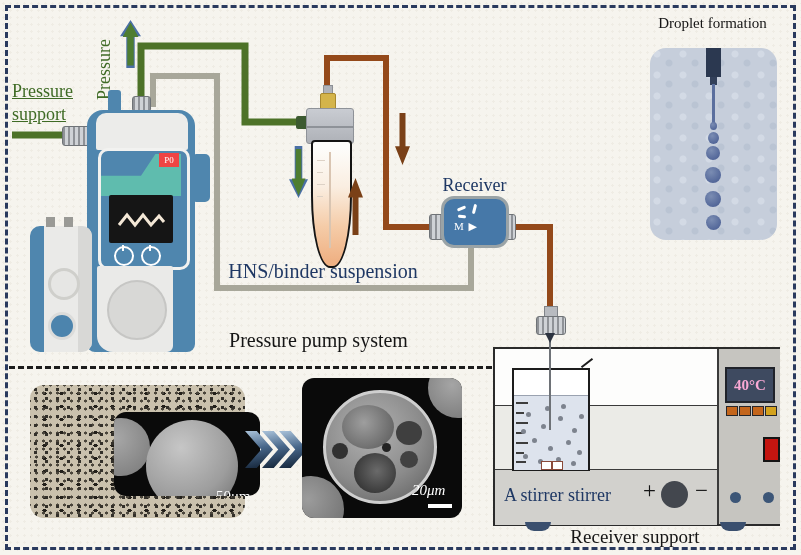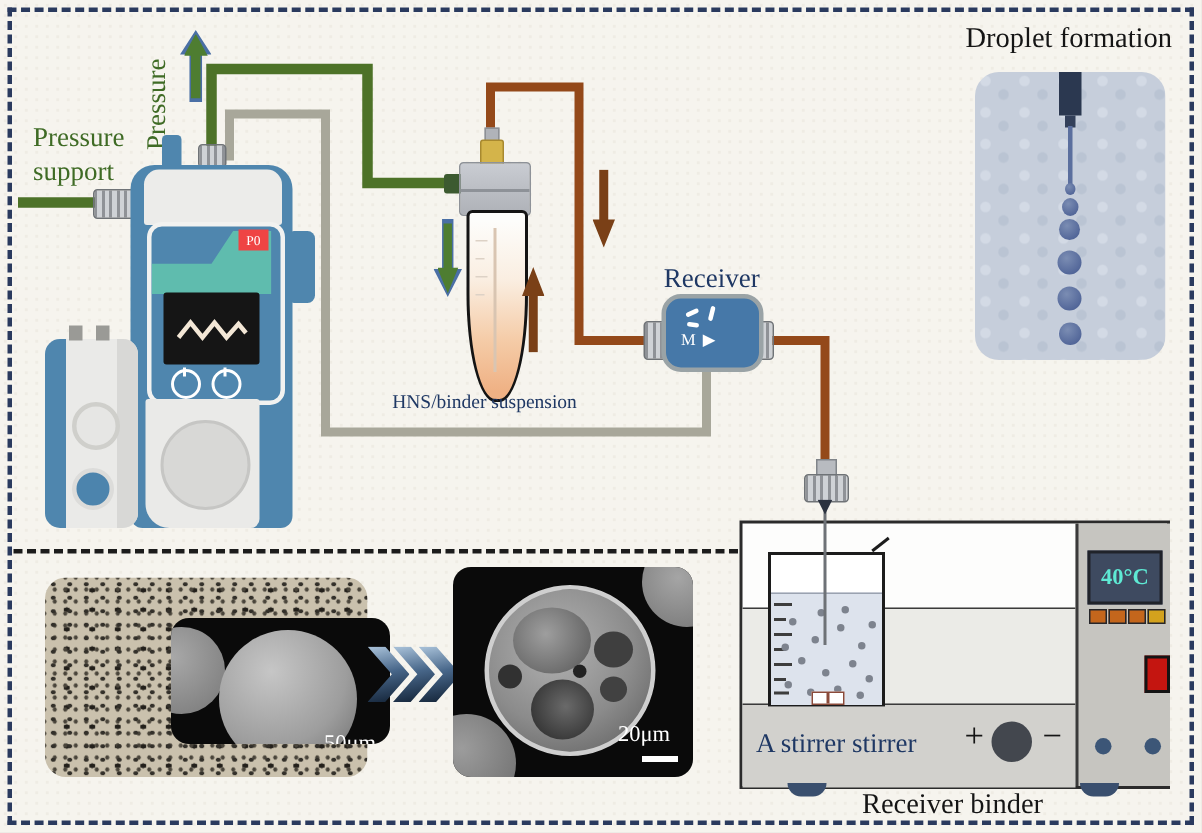--- a/index.html
+++ b/index.html
@@ -45,21 +45,21 @@
     <path d="M327 97 L327 58 L386 58 L386 227 L434 227" stroke="#94491a" stroke-width="6" fill="none"></path>
     <path d="M510 227 L550 227 L550 310" stroke="#94491a" stroke-width="6" fill="none"></path>
   </svg>
 
   <div class="abs txt green" style="left:94px;top:8px;width:22px;height:92px;font-size:18px;writing-mode:vertical-rl;transform:rotate(180deg);"><span>Pressure</span></div>
   <div class="abs" style="left:120px;top:20px;width:21px;height:48px;">
     <div class="lay up" style="background:#4a6fa5;"></div>
     <div class="lay in up" style="background:#4e7d31;"></div>
   </div>
 
-  <div class="abs txt green" style="left:22px;top:80px;width:104px;font-size:18px;line-height:1.25;"><span>Pressure support</span></div>
+  <div class="abs txt green" style="left:12px;top:80px;width:104px;font-size:18px;line-height:1.25;text-decoration:underline;"><span>Pressure support</span></div>
 
   <div class="abs rib" style="left:62px;top:126px;width:30px;height:18px;"></div>
 
   <div class="abs" style="left:0;top:0;width:0;height:0;">
     <div class="abs" style="left:108px;top:90px;width:13px;height:26px;background:#4f86ae;border-radius:3px;"></div>
     <div class="abs rib" style="left:132px;top:96px;width:17px;height:14px;"></div>
     <div class="abs" style="left:87px;top:110px;width:108px;height:242px;background:#4f86ae;border-radius:16px 16px 8px 8px;"></div>
     <div class="abs" style="left:96px;top:113px;width:92px;height:37px;background:#ececea;border-radius:10px 10px 2px 2px;"></div>
     <div class="abs" style="left:194px;top:154px;width:16px;height:48px;background:#4f86ae;border-radius:2px 5px 5px 2px;"></div>
 
@@ -110,35 +110,36 @@
     </div>
   </div>
 
   <div class="abs" style="left:289px;top:146px;width:19px;height:52px;">
     <div class="lay down" style="background:#4a6fa5;"></div>
     <div class="lay in down" style="background:#4e7d31;"></div>
   </div>
   <div class="abs up" style="left:348px;top:178px;width:15px;height:57px;background:#7a4017;"></div>
   <div class="abs down" style="left:395px;top:113px;width:15px;height:52px;background:#7a4017;"></div>
 
-  <div class="abs txt navy c" style="left:228px;top:260px;width:190px;font-size:13px;"><span>HNS/binder suspension</span></div>
-
+  <div class="abs txt navy c" style="left:228px;top:260px;width:190px;font-size:20px;"><span>HNS/binder suspension</span></div>
+
+  <div class="abs txt blk c" style="left:216px;top:329px;width:205px;font-size:20px;"><span>Pressure pump system</span></div>
 
   <div class="abs txt navy c" style="left:427px;top:175px;width:95px;font-size:18px;"><span>Receiver</span></div>
   <div class="abs rib" style="left:429px;top:214px;width:14px;height:24px;"></div>
   <div class="abs rib" style="left:500px;top:214px;width:14px;height:24px;"></div>
   <div class="abs" style="left:441px;top:196px;width:62px;height:46px;background:#4678a8;border:3px solid #9aa3a6;border-radius:13px;">
     <div class="abs" style="left:13px;top:8px;width:9px;height:3px;background:#fff;border-radius:2px;transform:rotate(-24deg);"></div>
     <div class="abs" style="left:29px;top:5px;width:3px;height:10px;background:#fff;border-radius:2px;transform:rotate(14deg);"></div>
     <div class="abs" style="left:14px;top:16px;width:8px;height:3px;background:#fff;border-radius:2px;transform:rotate(8deg);"></div>
     <div class="abs txt" style="left:10px;top:21px;color:#fff;font-size:11px;letter-spacing:1px;"><span>M ▶</span></div>
   </div>
 
 
-  <div class="abs txt blk c" style="left:630px;top:15px;width:165px;font-size:19px;"><span>Droplet formation</span></div>
+  <div class="abs txt blk c" style="left:630px;top:15px;width:165px;font-size:15px;"><span>Droplet formation</span></div>
   <div class="abs" style="left:650px;top:48px;width:127px;height:192px;border-radius:16px;background-color:#c6cedb;
               background-image:radial-gradient(circle at 7px 6px,#d3dae5 3px,transparent 4px),radial-gradient(circle at 19px 15px,#bac4d3 3px,transparent 4px);
               background-size:26px 21px;overflow:hidden;">
     <div class="abs" style="left:56px;top:0;width:15px;height:29px;background:#2b3850;"></div>
     <div class="abs" style="left:60px;top:29px;width:7px;height:8px;background:#33405a;"></div>
     <div class="abs" style="left:62px;top:36px;width:3px;height:42px;background:#5b6f9e;"></div>
     <div class="drop" style="left:60px;top:74px;width:7px;height:8px;"></div>
     <div class="drop" style="left:58px;top:84px;width:11px;height:12px;"></div>
     <div class="drop" style="left:56px;top:98px;width:14px;height:14px;"></div>
     <div class="drop" style="left:55px;top:119px;width:16px;height:16px;"></div>
@@ -149,21 +150,21 @@
   <div class="abs" style="left:493px;top:347px;width:283px;height:175px;border:2px solid #2b2b2b;background:#fdfdfc;">
     <div class="abs" style="left:0;top:56px;width:222px;height:64px;background:#ebebe7;border-top:1.5px solid #3a3a3a;"></div>
     <div class="abs" style="left:0;top:120px;width:222px;height:55px;background:#d2d1cd;border-top:1.5px solid #3a3a3a;">
       <div class="abs txt navy" style="left:9px;top:15px;font-size:18px;"><span>A stirrer stirrer</span></div>
       <div class="abs txt blk" style="left:148px;top:8px;font-size:23px;"><span>+</span></div>
       <div class="abs" style="left:166px;top:11px;width:27px;height:27px;border-radius:50%;background:#43474e;"></div>
       <div class="abs txt blk" style="left:200px;top:8px;font-size:23px;"><span>−</span></div>
     </div>
 
     <div class="abs" style="left:222px;top:0;width:61px;height:175px;background:#c6c5c0;border-left:2px solid #3a3a3a;">
-      <div class="abs txt c" style="left:6px;top:18px;width:46px;height:32px;background:#3e4a60;border:2px solid #20232a;color:#5eead4;font-weight:bold;font-size:15px;line-height:32px;"><span>40°C</span></div>
+      <div class="abs txt c" style="left:6px;top:18px;width:46px;height:32px;background:#3e4a60;border:2px solid #20232a;color:#f9a8d4;font-weight:bold;font-size:15px;line-height:32px;"><span>40°C</span></div>
       <div class="btn" style="left:7px;background:#c4661c;"></div>
       <div class="btn" style="left:20px;background:#c4661c;"></div>
       <div class="btn" style="left:33px;background:#c4661c;"></div>
       <div class="btn" style="left:46px;background:#d3a21d;"></div>
       <div class="abs" style="left:44px;top:88px;width:13px;height:21px;background:#c41510;border:2px solid #141414;"></div>
       <div class="abs" style="left:11px;top:143px;width:11px;height:11px;border-radius:50%;background:#3c5677;"></div>
       <div class="abs" style="left:44px;top:143px;width:11px;height:11px;border-radius:50%;background:#3c5677;"></div>
     </div>
     <div class="abs" style="left:30px;top:173px;width:26px;height:9px;background:#3a4f6e;border-radius:0 0 12px 12px;"></div>
     <div class="abs" style="left:225px;top:173px;width:26px;height:9px;background:#3a4f6e;border-radius:0 0 12px 12px;"></div>
@@ -199,21 +200,21 @@
       </div>
     </div>
   </div>
   <div class="abs" style="left:580px;top:362px;width:14px;height:2px;background:#1c1c1c;transform:rotate(-38deg);"></div>
 
   <div class="abs" style="left:549px;top:340px;width:2px;height:90px;background:#6e7277;"></div>
   <div class="abs" style="left:544px;top:306px;width:12px;height:11px;background:#b8bbc0;border:1px solid #808489;"></div>
   <div class="abs rib" style="left:536px;top:316px;width:28px;height:17px;"></div>
   <div class="abs" style="left:545px;top:333px;width:10px;height:10px;background:#2c3340;clip-path:polygon(0 0,100% 0,50% 100%);"></div>
 
-  <div class="abs txt blk c" style="left:545px;top:526px;width:180px;font-size:19px;"><span>Receiver binder</span></div>
+  <div class="abs txt blk c" style="left:545px;top:526px;width:180px;font-size:19px;"><span>Receiver support</span></div>
 
   <div class="divider"></div>
 
   <div class="abs" style="left:30px;top:385px;width:215px;height:133px;border-radius:14px;background-color:#cac1ad;
               background-image:radial-gradient(#33302a 1.6px,transparent 1.8px),radial-gradient(#4a453b 1.2px,transparent 1.5px),radial-gradient(#23201b 2px,transparent 2.3px);
               background-size:11px 9px,7px 8px,17px 13px;background-position:0 0,3px 4px,6px 2px;"></div>
 
   <div class="sem" style="left:98px;top:412px;width:146px;height:84px;margin-left:16px;">
     <div class="abs" style="left:-22px;top:6px;width:58px;height:58px;border-radius:50%;background:radial-gradient(circle at 40% 35%,#a8a8a8,#777);"></div>
     <div class="abs" style="left:-8px;top:92px;width:40px;height:40px;border-radius:50%;background:radial-gradient(circle at 40% 35%,#9a9a9a,#6a6a6a);"></div>
@@ -231,19 +232,19 @@
     <div class="abs" style="left:-24px;top:98px;width:66px;height:66px;border-radius:50%;background:radial-gradient(circle at 45% 35%,#9c9c9c,#686868);"></div>
     <div class="abs" style="left:21px;top:12px;width:114px;height:114px;border-radius:50%;border:3px solid #cfcfcf;box-sizing:border-box;
                 background:radial-gradient(circle at 42% 36%,#b2b2b2,#8b8b8b 55%,#5e5e5e 96%);">
       <div class="abs" style="left:16px;top:12px;width:52px;height:44px;border-radius:50%;background:radial-gradient(circle at 42% 40%,#9e9e9e,#565656);"></div>
       <div class="abs" style="left:70px;top:28px;width:26px;height:24px;border-radius:50%;background:#3f3f3f;"></div>
       <div class="abs" style="left:6px;top:50px;width:16px;height:16px;border-radius:50%;background:#313131;"></div>
       <div class="abs" style="left:28px;top:60px;width:42px;height:40px;border-radius:50%;background:radial-gradient(circle at 55% 45%,#6a6a6a,#262626);"></div>
       <div class="abs" style="left:74px;top:58px;width:18px;height:17px;border-radius:50%;background:#414141;"></div>
       <div class="abs" style="left:56px;top:50px;width:9px;height:9px;border-radius:50%;background:#222;"></div>
     </div>
-    <div class="scalebar txt" style="left:110px;top:104px;"><span>20μm</span></div>
+    <div class="scalebar txt" style="left:110px;top:104px;font-style:italic;"><span>20μm</span></div>
     <div class="sbar" style="left:126px;top:126px;width:24px;"></div>
   </div>
 
 
   <div class="frame"></div>
 </div>
 
 </body></html>

